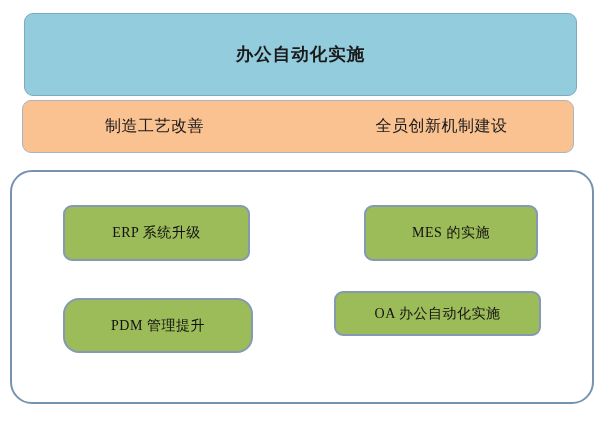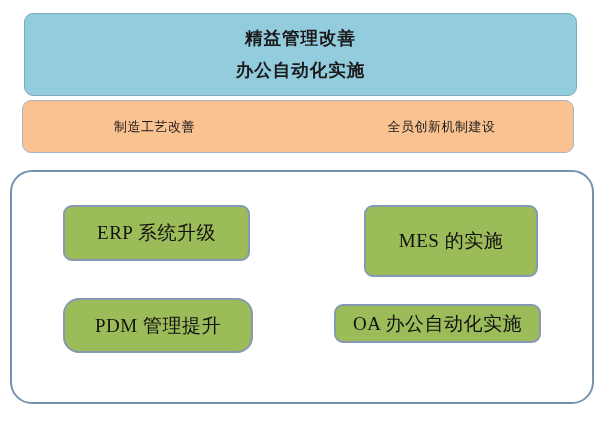--- a/index.html
+++ b/index.html
@@ -59,21 +59,21 @@
     background: #FAC191;
     border: 1px solid #A7B6C6;
     border-radius: 9px;
     box-sizing: border-box;
     display: flex;
     align-items: center;
   }
   .banner-orange .cell {
     flex: 1 1 50%;
     text-align: center;
-    font-size: 13px;
+    font-size: 16px;
     color: #1a1a1a;
     letter-spacing: 0.5px;
     white-space: nowrap;
   }
   .banner-orange .cell.left  { padding-right: 18px; }
   .banner-orange .cell.right { padding-left: 6px; }
 
   
   .container-box {
     position: absolute;
@@ -90,38 +90,37 @@
   
   .item {
     position: absolute;
     background: #9CBB59;
     border: 2px solid #8598B4;
     border-radius: 9px;
     box-sizing: border-box;
     display: flex;
     align-items: center;
     justify-content: center;
-    font-size: 19px;
+    font-size: 14px;
     color: #111111;
     letter-spacing: 0.5px;
     white-space: nowrap;
   }
 
   .item-erp { left: 63px;  top: 205px; width: 187px; height: 56px; }
-  .item-mes { left: 364px; top: 205px; width: 174px; height: 72px; }
+  .item-mes { left: 364px; top: 205px; width: 174px; height: 56px; }
   .item-pdm { left: 63px;  top: 298px; width: 190px; height: 55px; border-radius: 16px; }
-  .item-oa  { left: 334px; top: 304px; width: 207px; height: 39px; }
+  .item-oa  { left: 334px; top: 291px; width: 207px; height: 45px; }
 </style>
 </head>
 <body>
 
 <div id="diagram">
 
   <div class="banner-blue">
-    <div class="line">精益管理改善</div>
     <div class="line">办公自动化实施</div>
   </div>
 
   <div class="banner-orange">
     <div class="cell left">制造工艺改善</div>
     <div class="cell right">全员创新机制建设</div>
   </div>
 
   <div class="container-box"></div>
 

